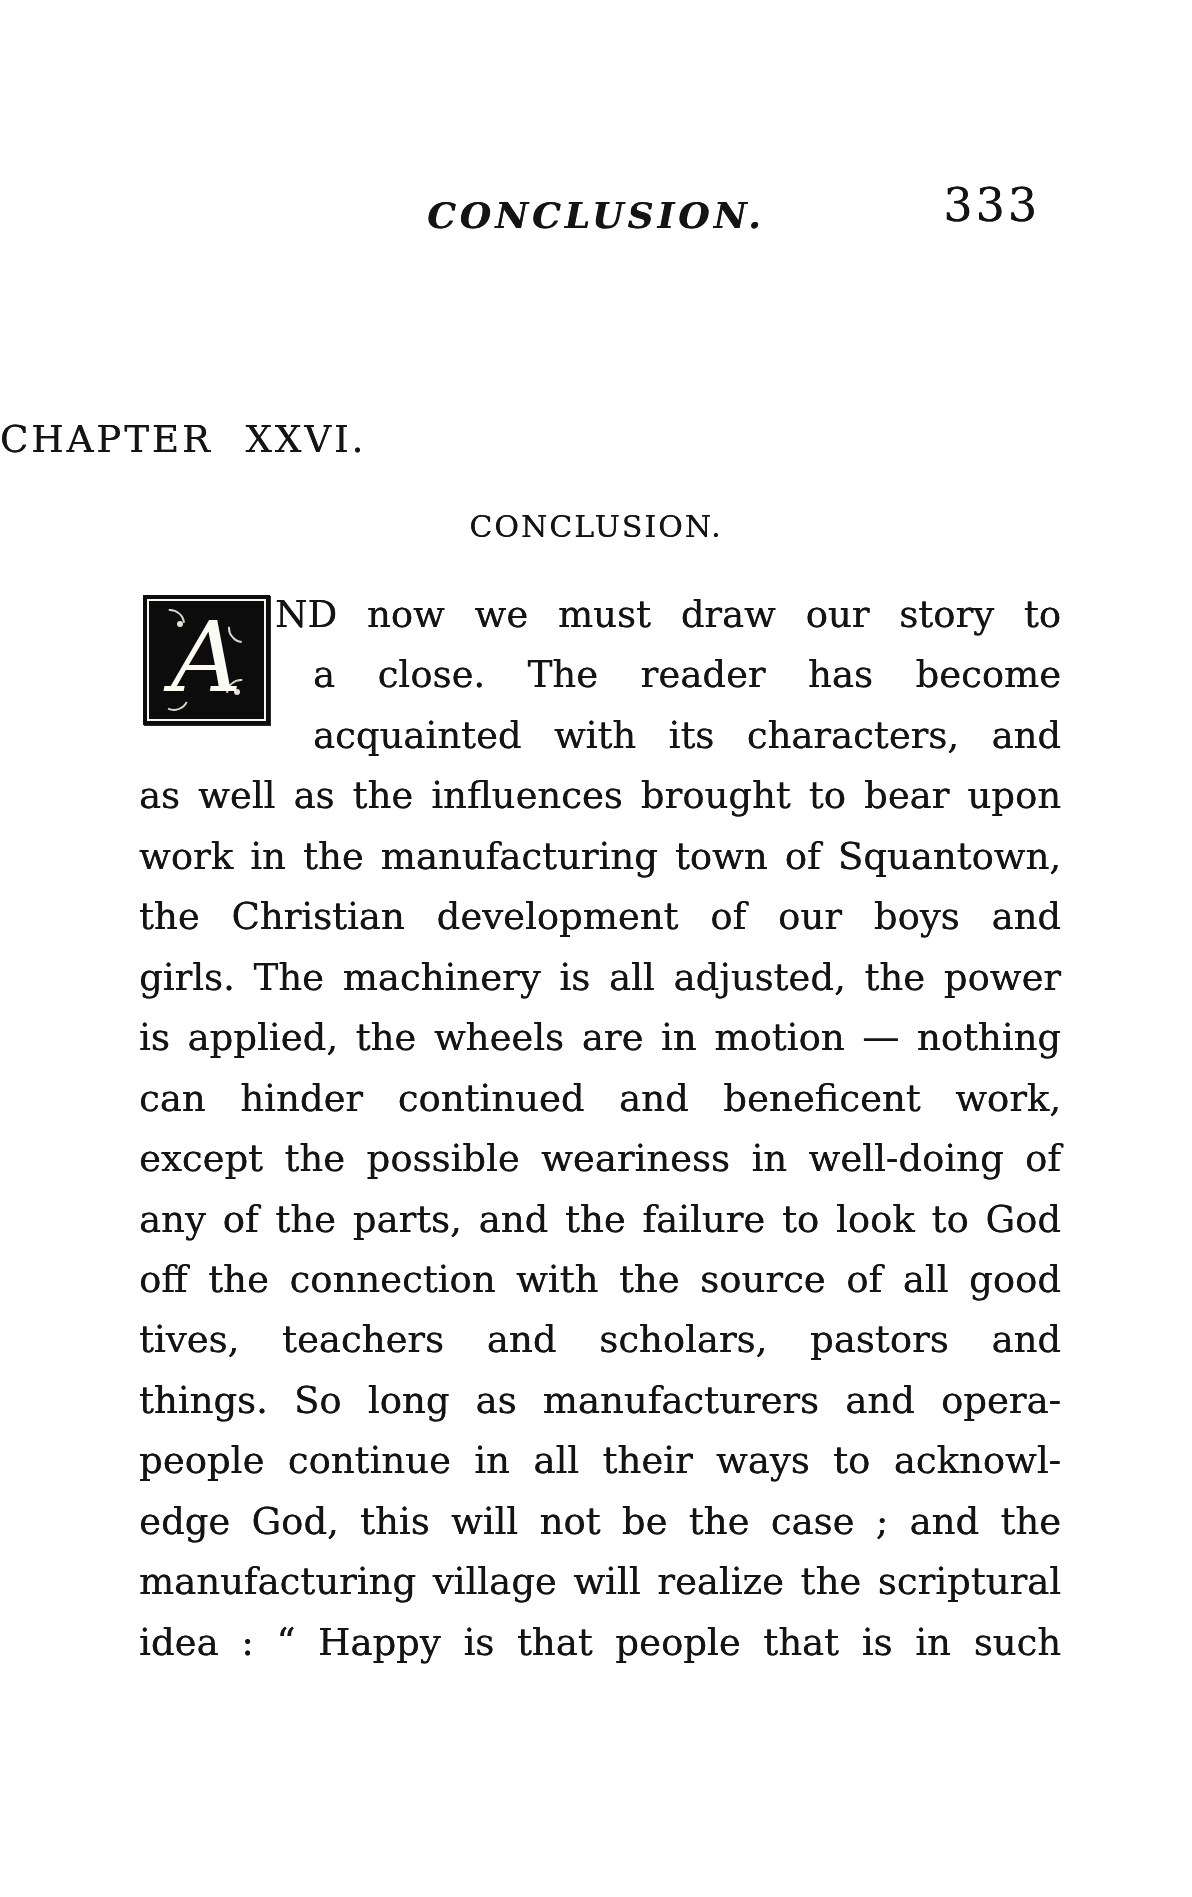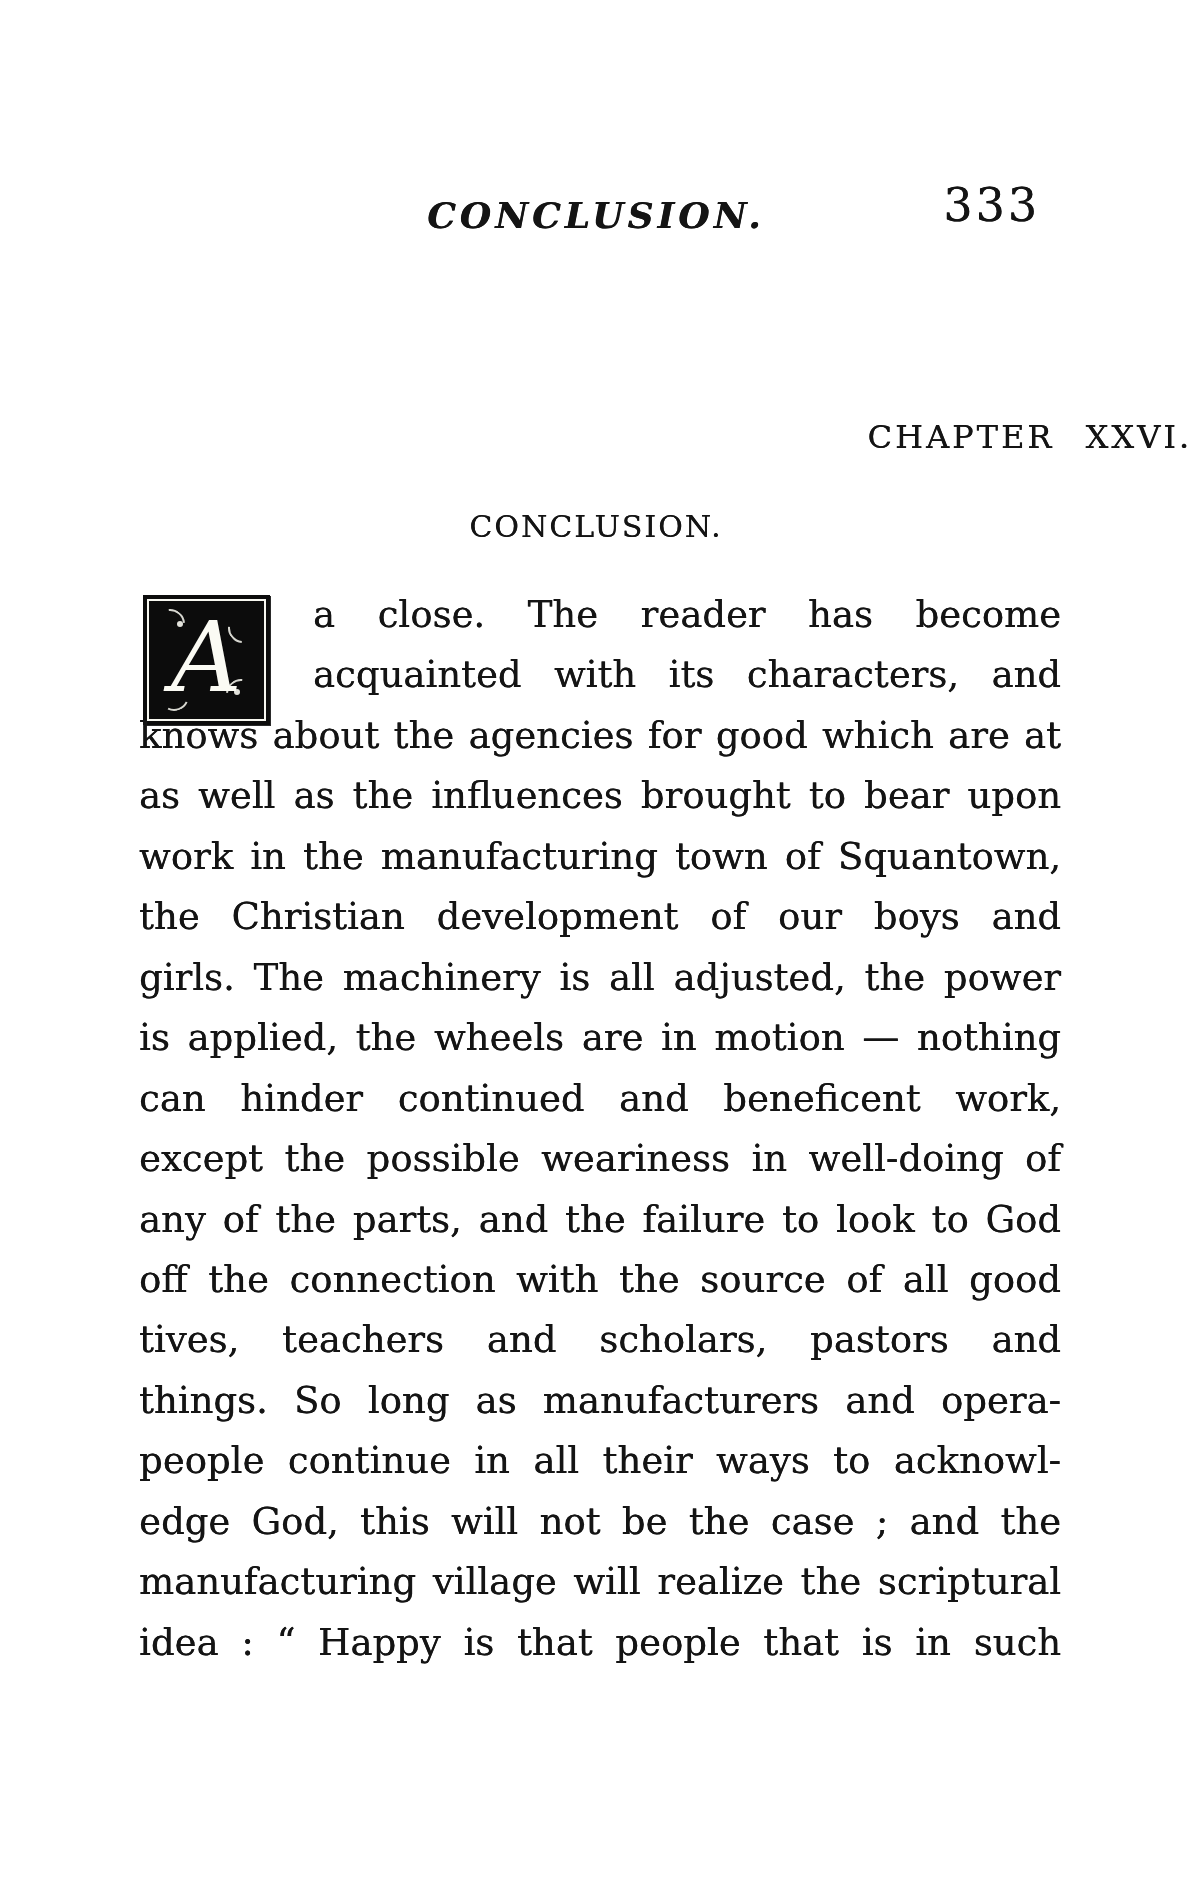--- a/index.html
+++ b/index.html
@@ -27,22 +27,22 @@
     top: 178px;
     right: 152px;
     font-size: 46px;
     font-weight: normal;
     letter-spacing: 3px;
     text-shadow: 0.3px 0.3px 0 #1a1a1a;
   }
   .chapter-heading {
     position: absolute;
     top: 418px; left: 0; right: 0;
-    text-align: right;
-    font-size: 32px;
+    text-align: left;
+    font-size: 37px;
     letter-spacing: 3px;
     word-spacing: 18px;
     text-shadow: 0.3px 0.3px 0 #1a1a1a;
   }
   .section-heading {
     position: absolute;
     top: 509px; left: 0; right: 0;
     text-align: center;
     font-size: 30px;
     letter-spacing: 2px;
@@ -129,23 +129,23 @@
     <span class="curl c1"></span>
     <span class="curl c2"></span>
     <span class="curl c3"></span>
     <span class="curl c4"></span>
     <span class="dot d1"></span>
     <span class="dot d2"></span>
     <span class="letter">A</span>
   </div>
 
   <div class="body-block">
+      <div class="line l0">ND now we must draw our story to</div>
       <div class="line l12">a close.  The reader has become</div>
       <div class="line l12">acquainted with its characters, and</div>
-      <div class="line">knows about the agencies for good which are at</div>
       <div class="line">as well as the influences brought to bear upon</div>
       <div class="line">work in the manufacturing town of Squantown,</div>
       <div class="line">the Christian development of our boys and</div>
       <div class="line">girls.  The machinery is all adjusted, the power</div>
       <div class="line">is applied, the wheels are in motion — nothing</div>
       <div class="line">can hinder continued and beneficent work,</div>
       <div class="line">except the possible weariness in well-doing of</div>
       <div class="line">any of the parts, and the failure to look to God</div>
       <div class="line">off the connection with the source of all good</div>
       <div class="line">tives, teachers and scholars, pastors and</div>

